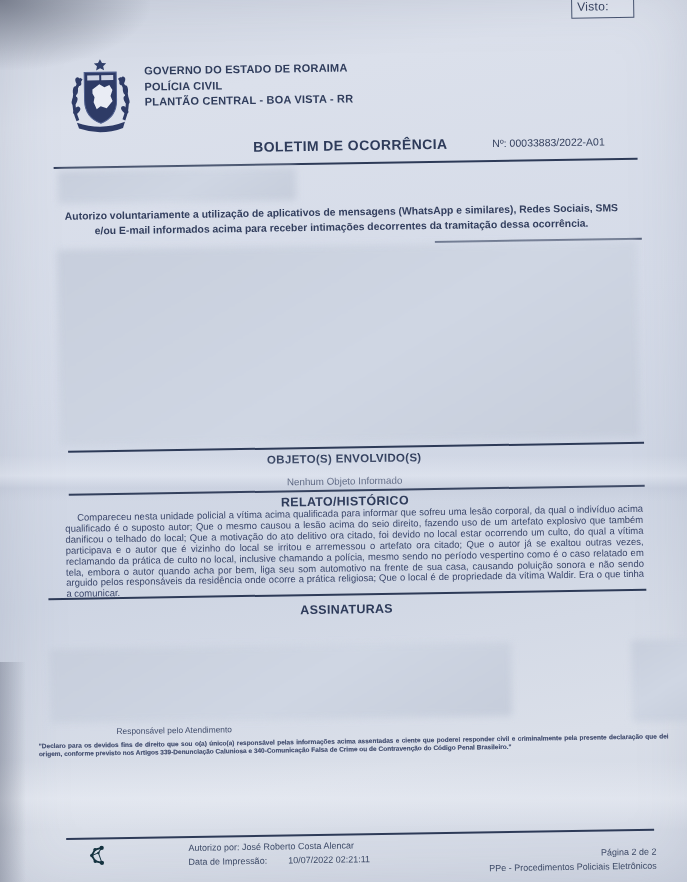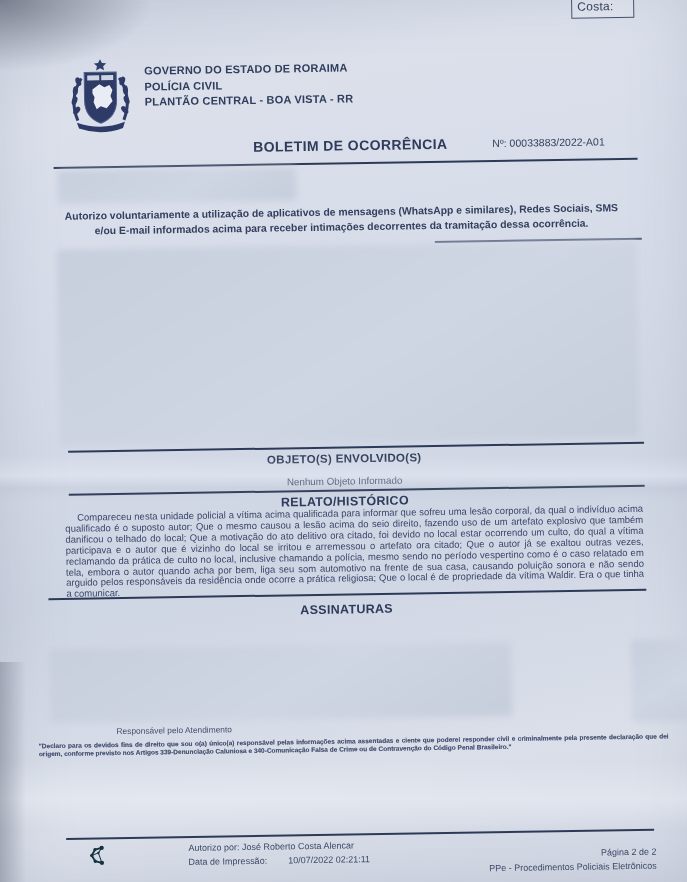--- a/index.html
+++ b/index.html
@@ -73,21 +73,21 @@
   .sinesp-tag { height:2px; width:34px; margin:1px auto 0; background:#7fa3b5; }
 </style>
 </head>
 <body>
 
 <div class="photo">
   <div class="paper">
     <div class="content">
 
       <div class="item visto-box" style="left:578px; top:6px; width:63px; height:22px;">
-        <span>Costa:</span>
+        <span>Visto:</span>
       </div>
 
       <div class="item" style="left:70px; top:60px; width:72px; height:78px;">
         <svg width="72" height="78" viewBox="0 0 72 78">
           <path d="M36 1 l2 3.8 4.2 .4 -3.1 2.8 .9 4.1 -4 -2.1 -4 2.1 .9 -4.1 -3.1 -2.8 4.2 -.4z" fill="#31406b"></path>
           <path d="M13 62 Q4 40 17 20" stroke="#2e3b66" stroke-width="3" fill="none"></path>
           <path d="M59 62 Q68 40 55 20" stroke="#2e3b66" stroke-width="3" fill="none"></path>
           <ellipse cx="12" cy="52" rx="4.5" ry="2.6" fill="#2e3b66" transform="rotate(-50 12 52)"></ellipse>
           <ellipse cx="10" cy="42" rx="4.5" ry="2.6" fill="#2e3b66" transform="rotate(-70 10 42)"></ellipse>
           <ellipse cx="11" cy="32" rx="4.5" ry="2.6" fill="#2e3b66" transform="rotate(-85 11 32)"></ellipse>

